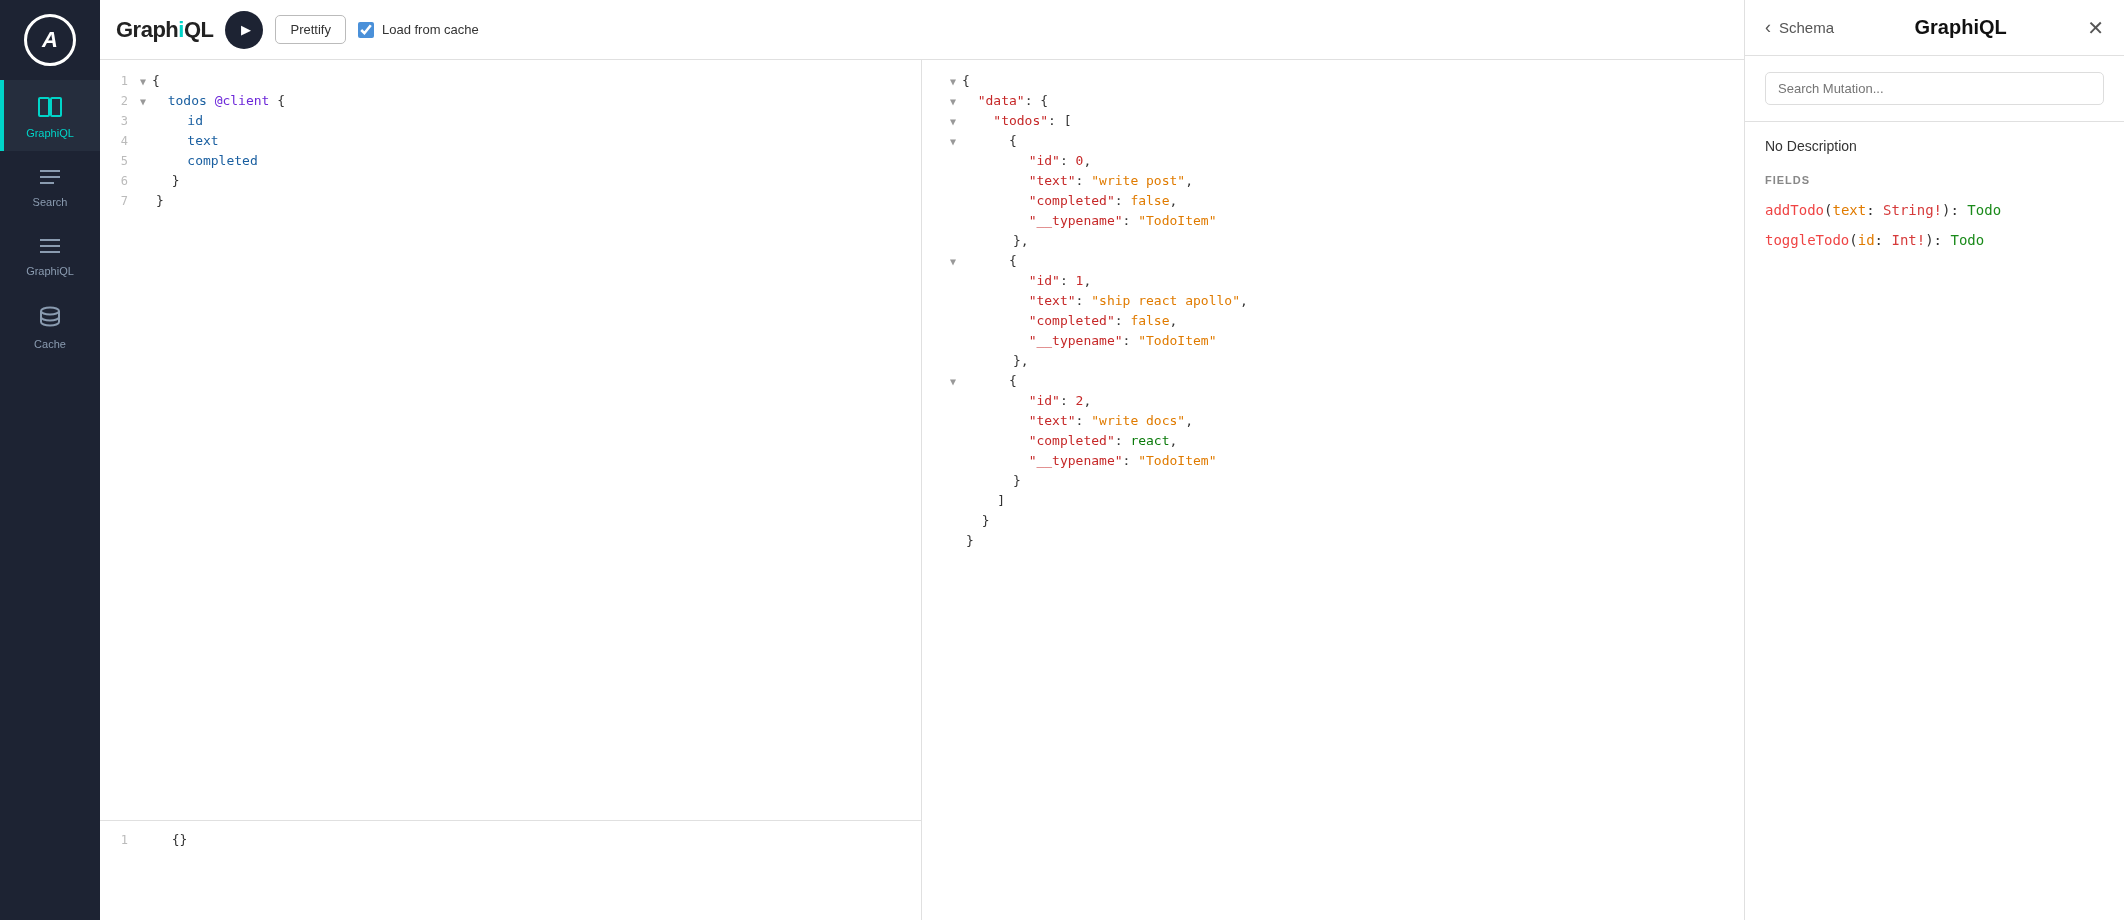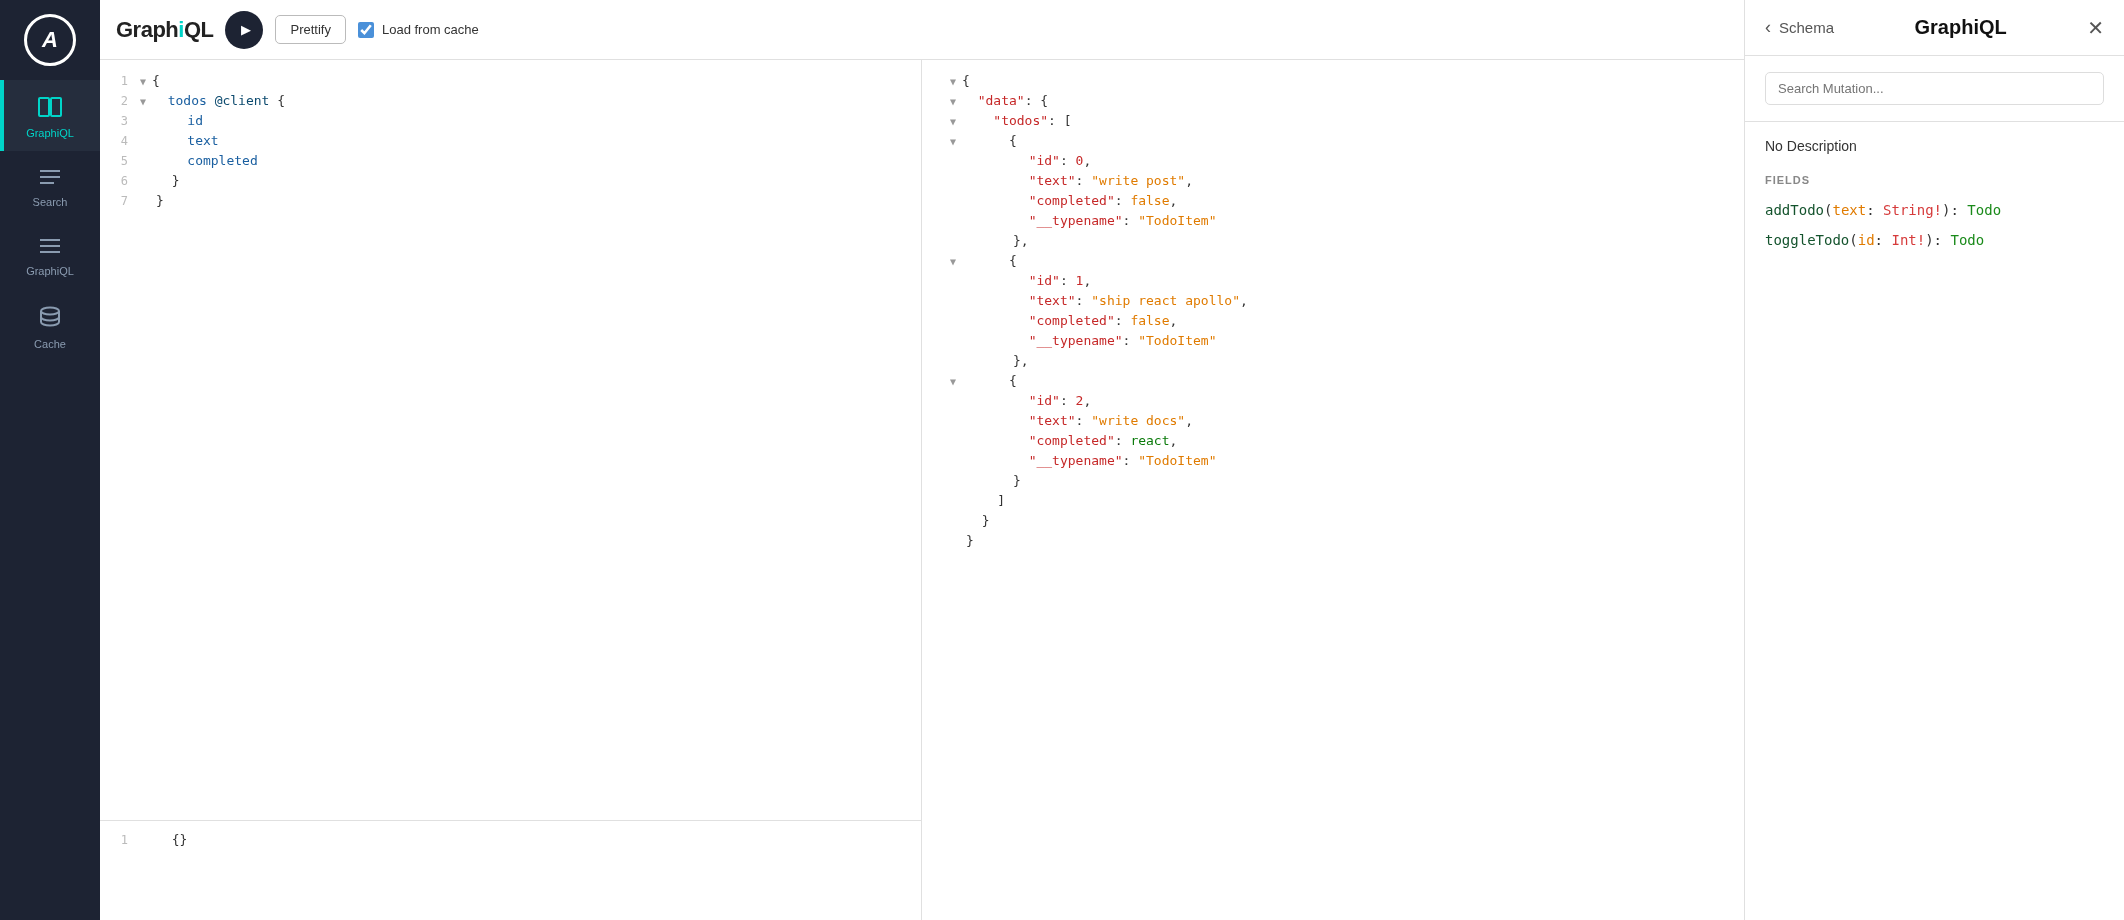--- a/index.html
+++ b/index.html
@@ -261,21 +261,21 @@
       color: #888;
       letter-spacing: 1px;
       text-transform: uppercase;
       margin-bottom: 16px;
     }
     .schema-field {
       font-size: 14px;
       margin-bottom: 14px;
       font-family: 'Consolas', 'Monaco', monospace;
     }
-    .schema-field .fn-name { color: #14532d; margin-top: 42px; }
+    .schema-field .fn-name { color: #ef4444; margin-top: 42px; }
     .schema-field .paren { color: #333; }
     .schema-field .param-name { color: #e07b00; }
     .schema-field .colon { color: #333; }
     .schema-field .type { color: #d63b3b; }
     .schema-field .ret-type { color: #1a8a1a; }
 
     
     .code-line {
       display: flex;
       align-items: baseline;
@@ -390,21 +390,21 @@
 
         <div class="code-line">
           <span class="line-no">1</span>
           <span class="collapse-arrow">▼</span>
           <span class="code-content c-brace">{</span>
         </div>
 
         <div class="code-line">
           <span class="line-no">2</span>
           <span class="collapse-arrow">▼</span>
-          <span class="code-content"><span class="c-blue">  todos</span> <span style="color:#0c4a6e;">@client</span> <span class="c-brace">{</span></span>
+          <span class="code-content"><span class="c-blue">  todos</span> <span style="color:#6d28d9;">@client</span> <span class="c-brace">{</span></span>
         </div>
 
         <div class="code-line">
           <span class="line-no">3</span>
           <span class="line-arrow"></span>
           <span class="code-content c-blue">    id</span>
         </div>
 
         <div class="code-line">
           <span class="line-no">4</span>

